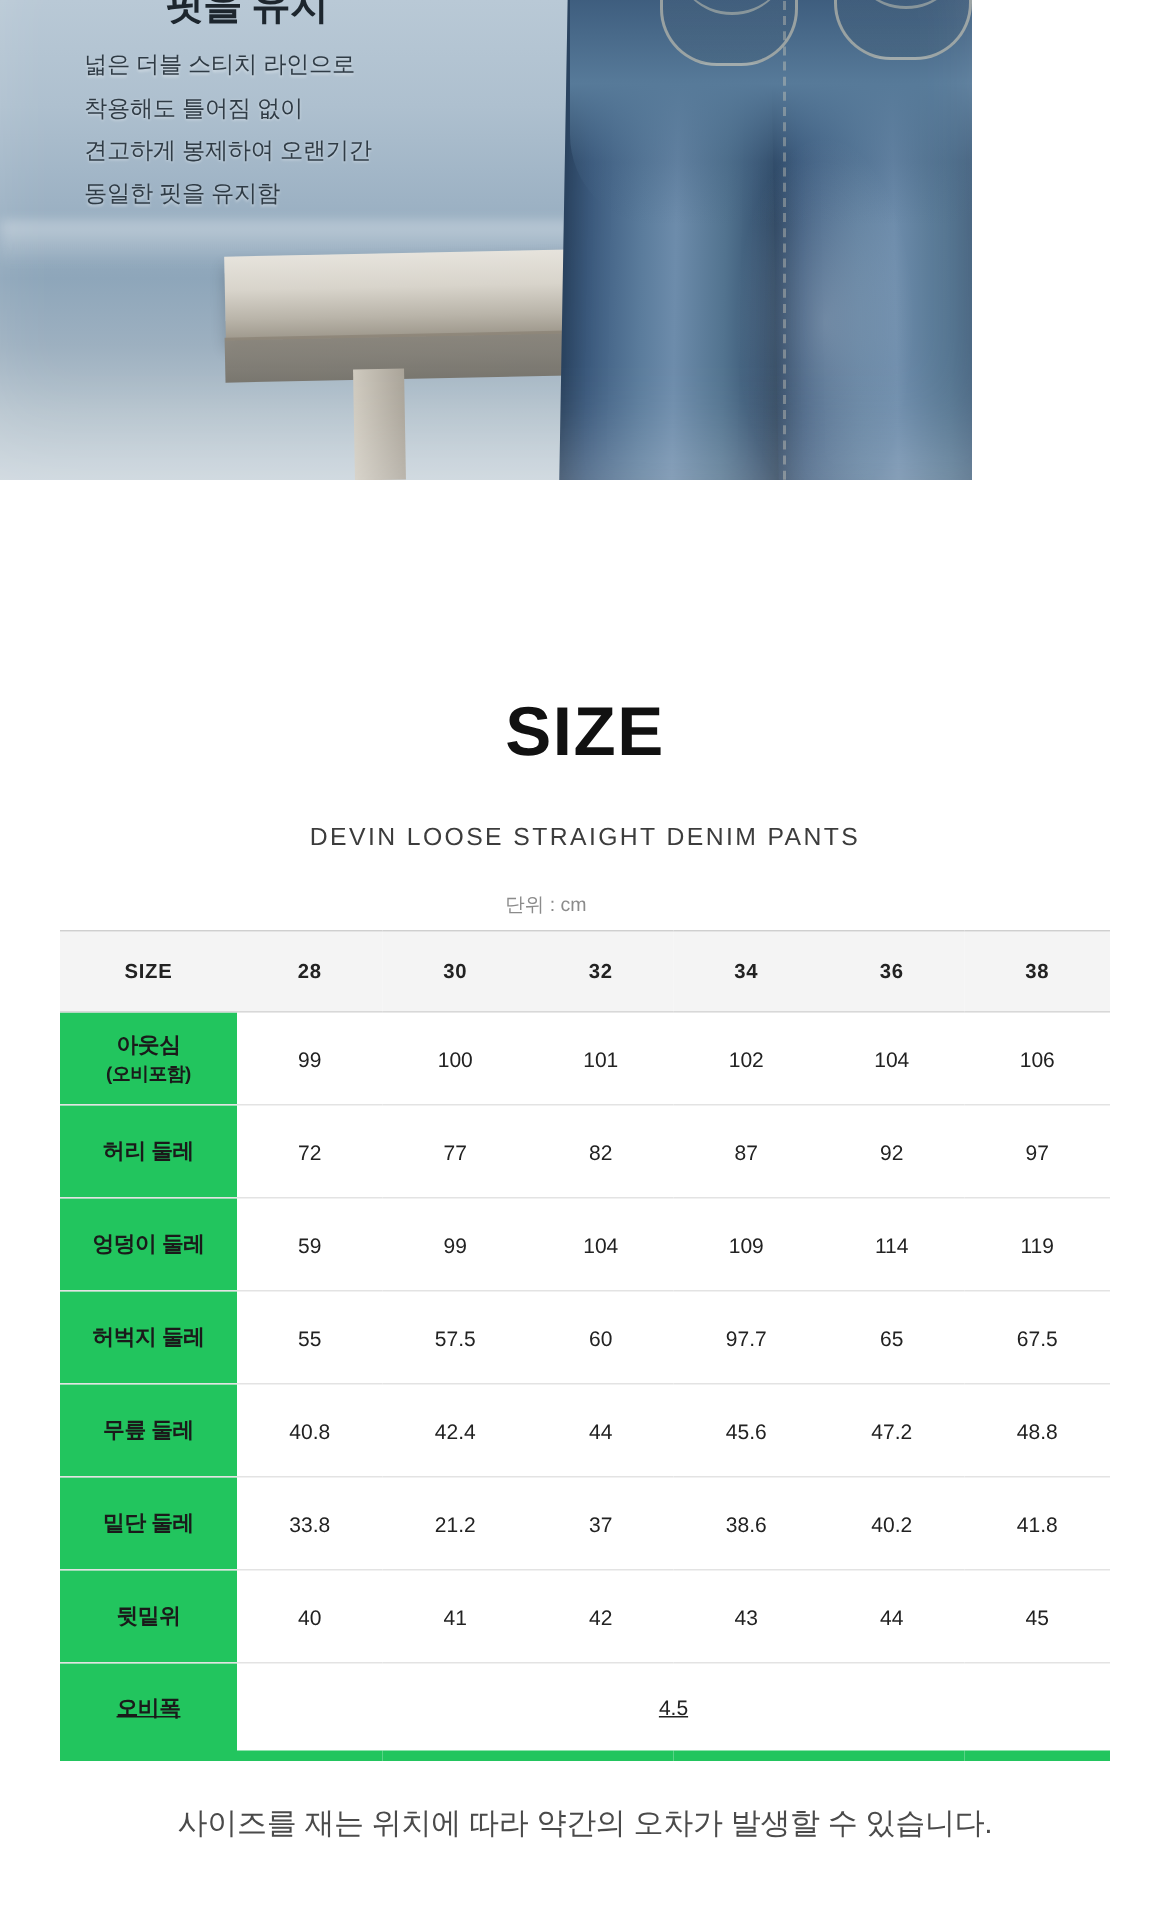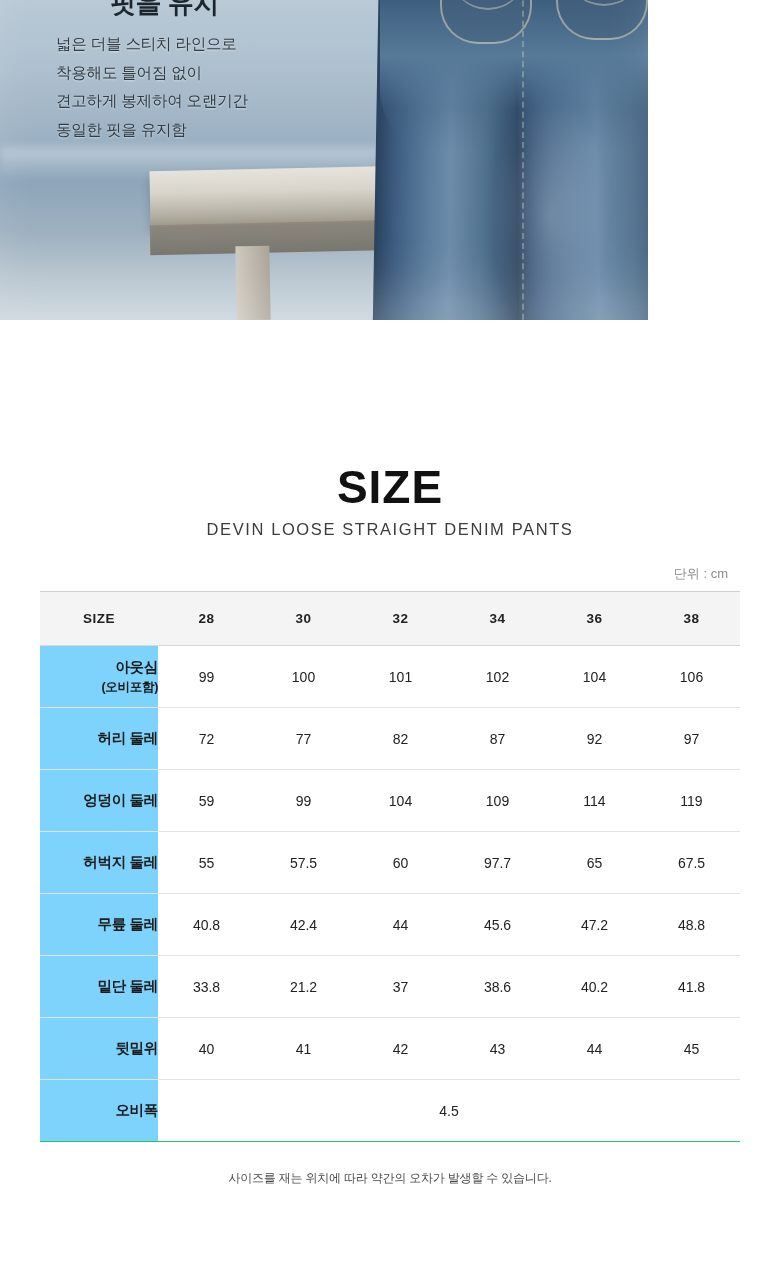--- a/index.html
+++ b/index.html
@@ -168,28 +168,28 @@
   }
   .size-title {
     text-align: center;
     font-size: 46px;
     font-weight: 700;
     letter-spacing: 1px;
     color: #111111;
   }
   .size-subtitle {
     text-align: center;
-    margin-top: 6px;
+    margin-top: 35px;
     font-size: 16.5px;
     letter-spacing: 1.6px;
     color: #3c3c3c;
   }
   .unit-note {
     margin: 26px 52px 8px 0;
-    text-align: right;
+    text-align: center;
     font-size: 13px;
     color: #8b8b8b;
   }
 
   table.size-table {
     border-collapse: collapse;
     width: 700px;
     margin: 0 auto;
     table-layout: fixed;
   }
@@ -205,40 +205,40 @@
   table.size-table thead th {
     background: #f4f4f4;
     font-weight: 700;
     font-size: 13.5px;
     border-top: 1px solid #cfcfcf;
     border-bottom: 1px solid #d8d8d8;
     height: 54px;
     letter-spacing: .5px;
   }
   table.size-table tbody th {
-    background: #7dd3fc;
+    background: #22c55e;
     font-weight: 700;
     font-size: 14.5px;
-    text-align: right;
+    text-align: center;
     color: #1a1a1a;
     letter-spacing: -0.3px;
   }
   table.size-table tbody th .sub {
     display: block;
     font-size: 12.5px;
     font-weight: 700;
     margin-top: 2px;
   }
   col.label-col { width: 118px; }
-  tr.last-row th, tr.last-row td { border-bottom: 1px solid #22c55e; }
+  tr.last-row th, tr.last-row td { border-bottom: 7px solid #22c55e; text-decoration: underline; }
 
   .table-footnote {
     text-align: center;
     margin-top: 28px;
-    font-size: 12px;
+    font-size: 20px;
     color: #4a4a4a;
     letter-spacing: -0.2px;
   }
 </style>
 </head>
 <body>
 
 <div class="page">
 
   <div class="photo-block">

